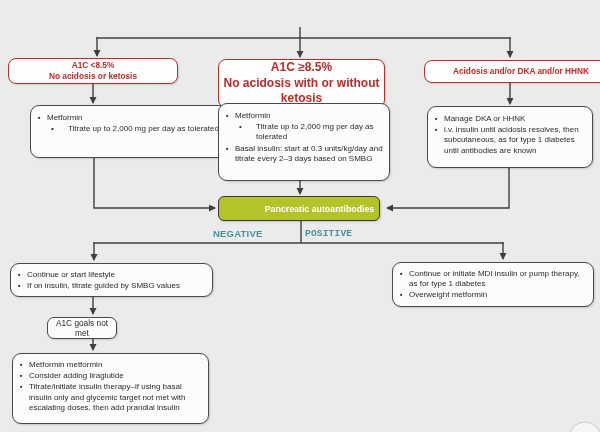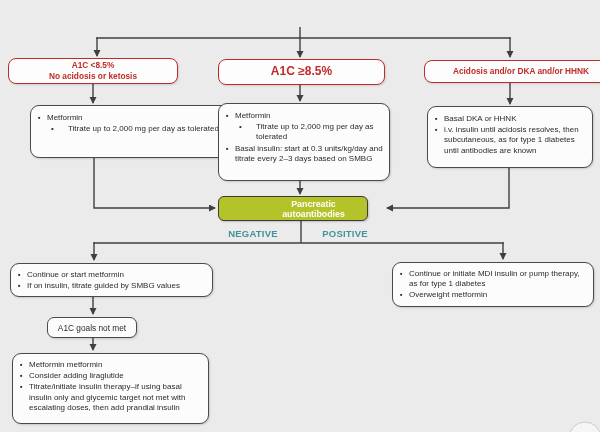--- a/index.html
+++ b/index.html
@@ -23,21 +23,21 @@
   .bl .mk{flex:0 0 auto; width:9px; font-size:7.5px;}
   .bl .tx{flex:1 1 auto;}
   .bl.sub{margin-left:13px;}
   .bl.sub .mk{width:17px; font-size:8px;}
 
   .greenbox{background:#b5c32b; border:1.6px solid #3a3a3a; border-radius:6px;
         color:#ffffff; font-weight:bold; font-size:8.8px;
         display:flex; align-items:center; justify-content:center; text-align:center;
         box-shadow:1px 1px 2px rgba(0,0,0,.18);}
 
-  .pathlabel{color:#44919f; font-weight:bold; font-size:9.5px; letter-spacing:.2px; text-align:center;}
+  .pathlabel{color:#44919f; font-weight:bold; font-size:9.5px; letter-spacing:.2px; text-align:left;}
 
   .smallbox{background:#fcfcfc; border:1.5px solid #4a4a4a; border-radius:7px;
         color:#2b2b2b; font-size:8.3px; display:flex; align-items:center; justify-content:center;
         text-align:center; box-shadow:1px 1px 2px rgba(0,0,0,.15);}
 </style>
 </head>
 <body>
 
 <div id="stage">
 
@@ -78,20 +78,21 @@
   <div class="abs title node">
   </div>
 
   <div class="abs rbox node" style="left:8px; top:58px; width:170px; min-height:26px;">
     <div>A1C &lt;8.5%</div>
     <div>No acidosis or ketosis</div>
   </div>
 
   <div class="abs rbox node" style="left:218px; top:59px; width:167px; min-height:26px; font-size:12px;">
     <div>A1C ≥8.5%</div>
+    <div>No acidosis with or without ketosis</div>
   </div>
 
   <div class="abs rbox node" style="left:424px; top:60px; width:194px; min-height:23px;">
     <div>Acidosis and/or DKA and/or HHNK</div>
   </div>
 
   <div class="abs gbox node" style="left:30px; top:105px; width:203px; min-height:53px;">
     <div class="bl">
       <span class="mk">▪</span>
       <span class="tx">Metformin</span>
@@ -113,47 +114,47 @@
     </div>
     <div class="bl">
       <span class="mk">▪</span>
       <span class="tx">Basal insulin: start at 0.3 units/kg/day and titrate every 2–3 days based on SMBG</span>
     </div>
   </div>
 
   <div class="abs gbox node" style="left:427px; top:106px; width:166px; min-height:62px;">
     <div class="bl">
       <span class="mk">▪</span>
-      <span class="tx">Basal DKA or HHNK</span>
+      <span class="tx">Manage DKA or HHNK</span>
     </div>
     <div class="bl">
       <span class="mk">▪</span>
       <span class="tx">i.v. insulin until acidosis resolves, then subcutaneous, as for type 1 diabetes until antibodies are known</span>
     </div>
   </div>
 
-  <div class="abs greenbox node" style="left:218px; top:196px; width:150px; min-height:25px;padding-left:41px;">
+  <div class="abs greenbox node" style="left:218px; top:196px; width:162px; min-height:25px;padding-left:41px;">
     <span>Pancreatic autoantibodies</span>
   </div>
 
   <div class="abs pathlabel node" style="left:213px; top:228px; width:80px;">NEGATIVE</div>
-  <div class="abs pathlabel node" style="left:305px; top:228px; width:80px;">POSITIVE</div>
+  <div class="abs pathlabel node" style="left:305px; top:228px; width:80px;font-family:Liberation Mono, monospace;">POSITIVE</div>
 
   <div class="abs gbox node" style="left:10px; top:263px; width:203px; min-height:34px; padding-top:5px;">
     <div class="bl">
       <span class="mk">▪</span>
-      <span class="tx">Continue or start metformin</span>
+      <span class="tx">Continue or start lifestyle</span>
     </div>
     <div class="bl">
       <span class="mk">▪</span>
       <span class="tx">If on insulin, titrate guided by SMBG values</span>
     </div>
   </div>
 
-  <div class="abs smallbox node" style="left:47px; top:317px; width:90px; min-height:21px;">
+  <div class="abs smallbox node" style="left:47px; top:317px; width:70px; min-height:21px;">
     <span>A1C goals not met</span>
   </div>
 
   <div class="abs gbox node" style="left:12px; top:353px; width:197px; min-height:71px; padding-top:5px;">
     <div class="bl">
       <span class="mk">▪</span>
       <span class="tx">Metformin metformin</span>
     </div>
     <div class="bl">
       <span class="mk">▪</span>

